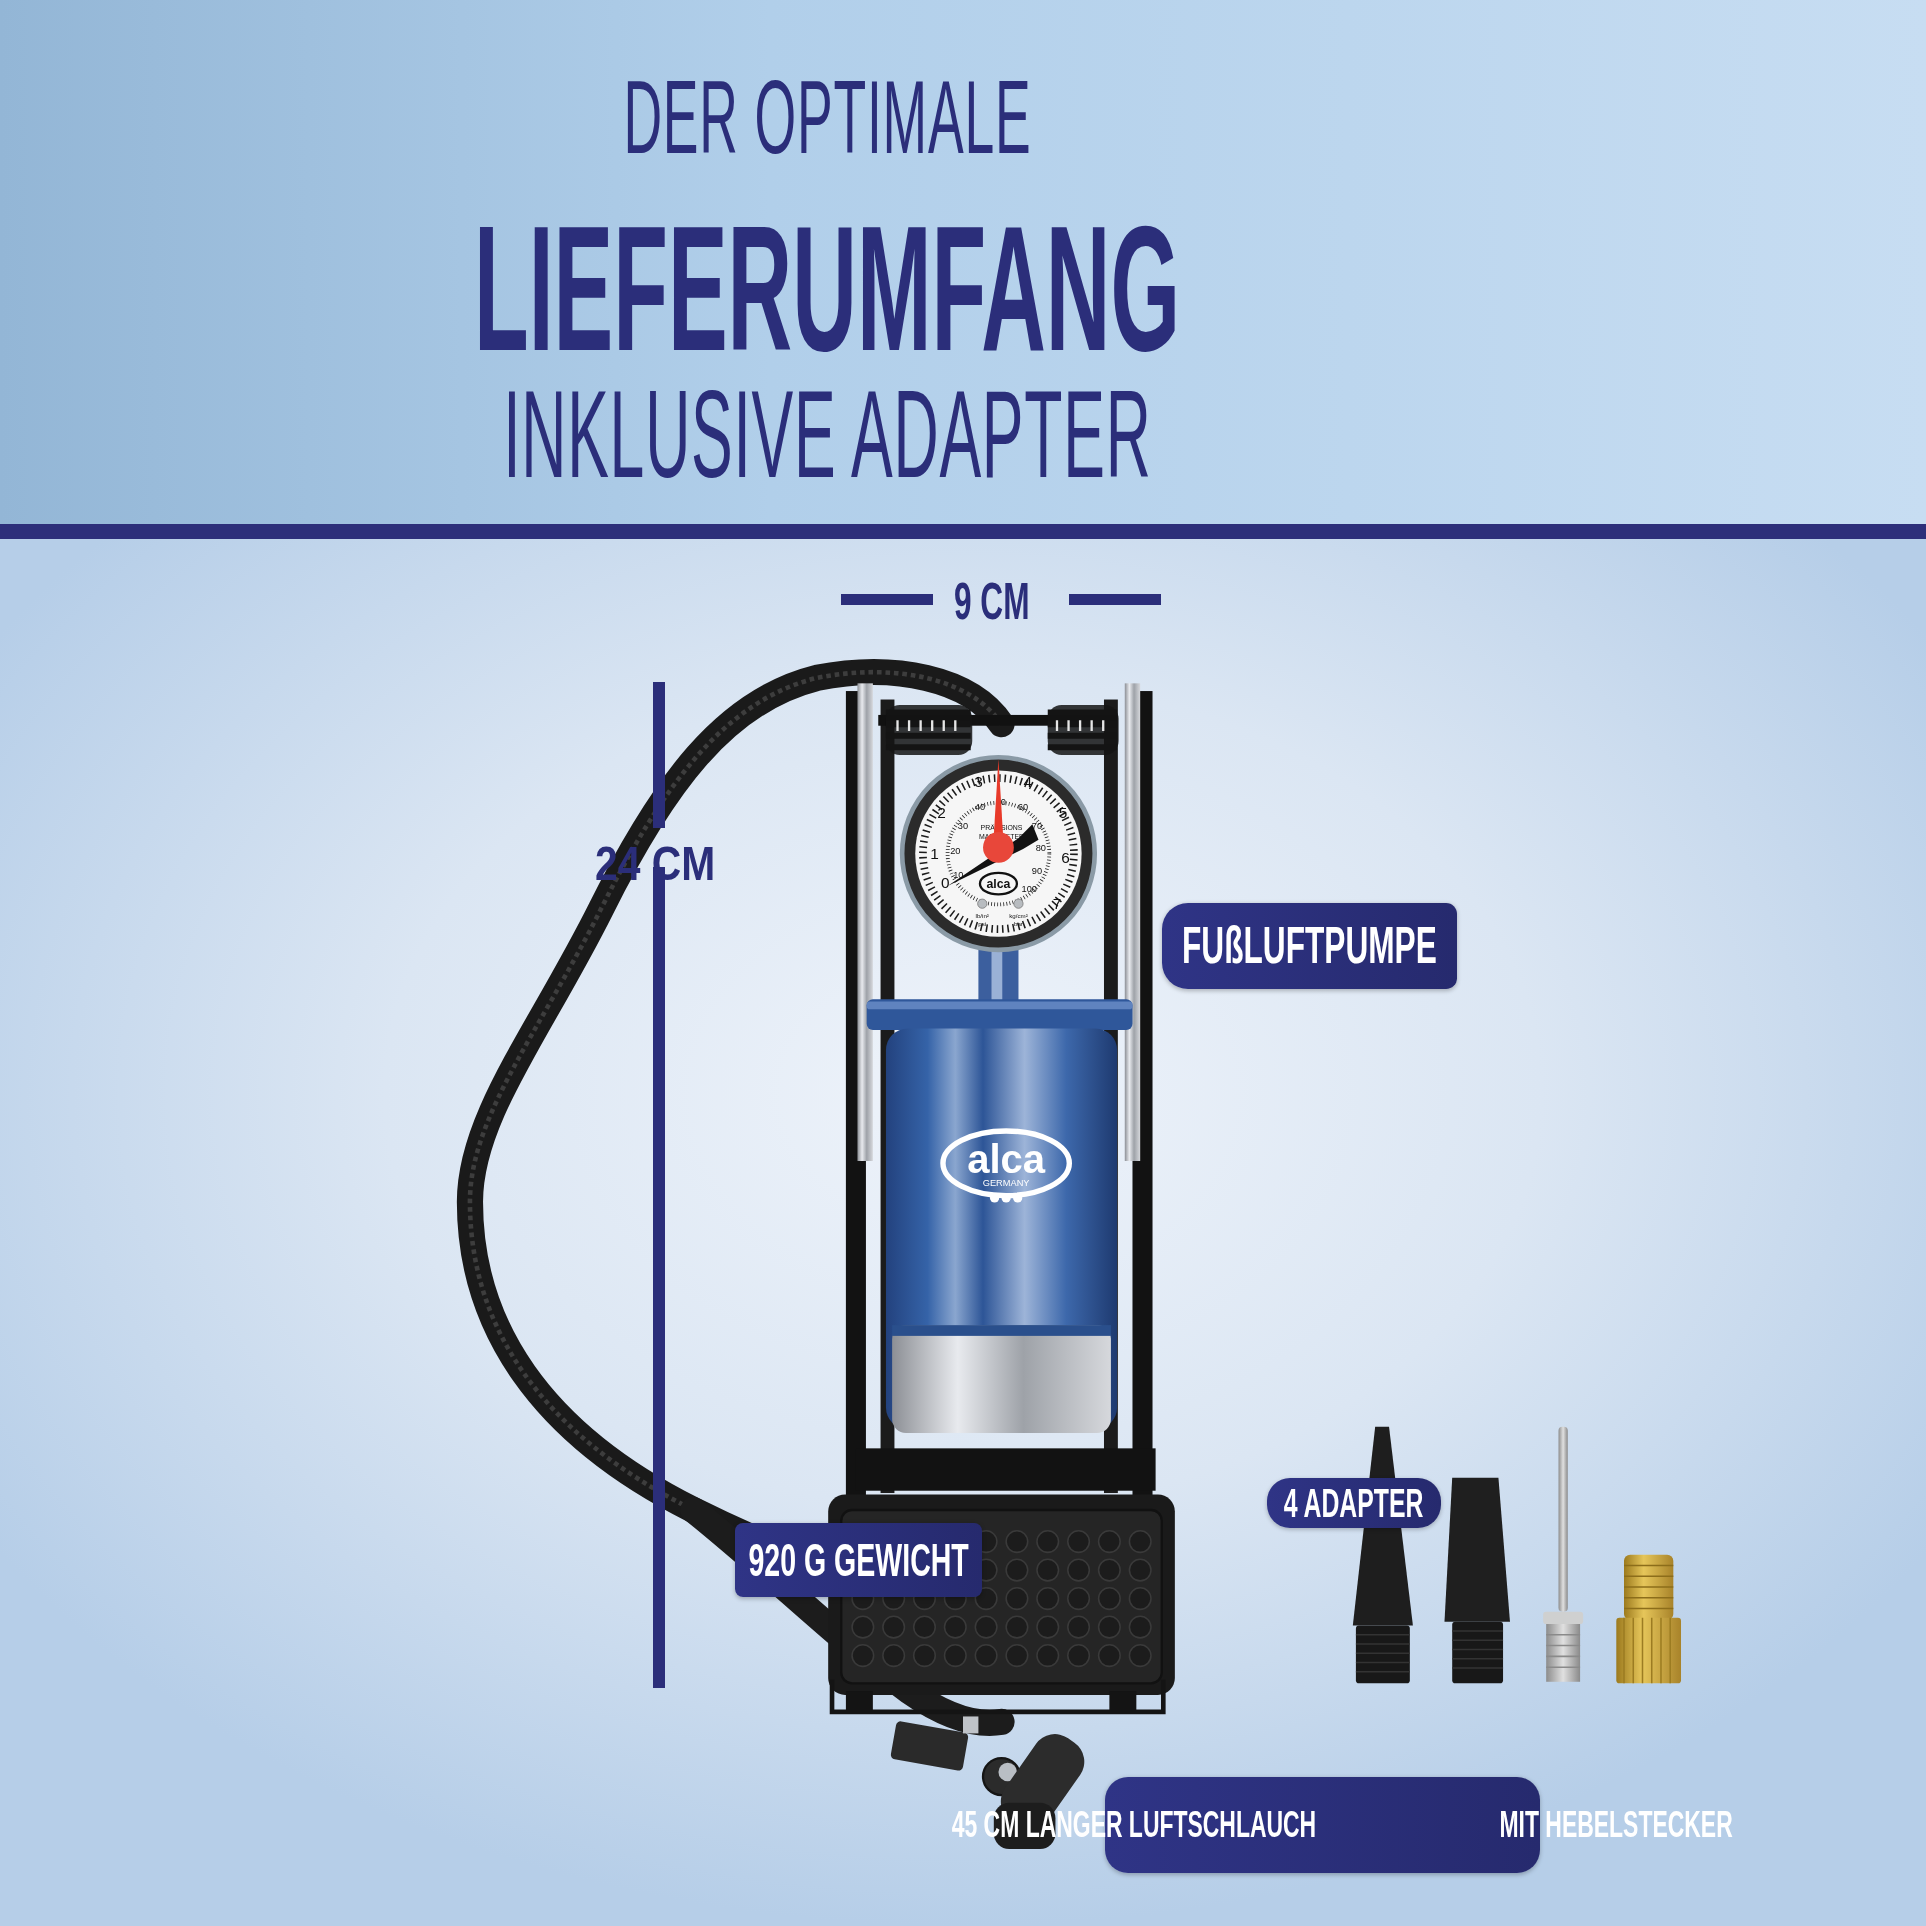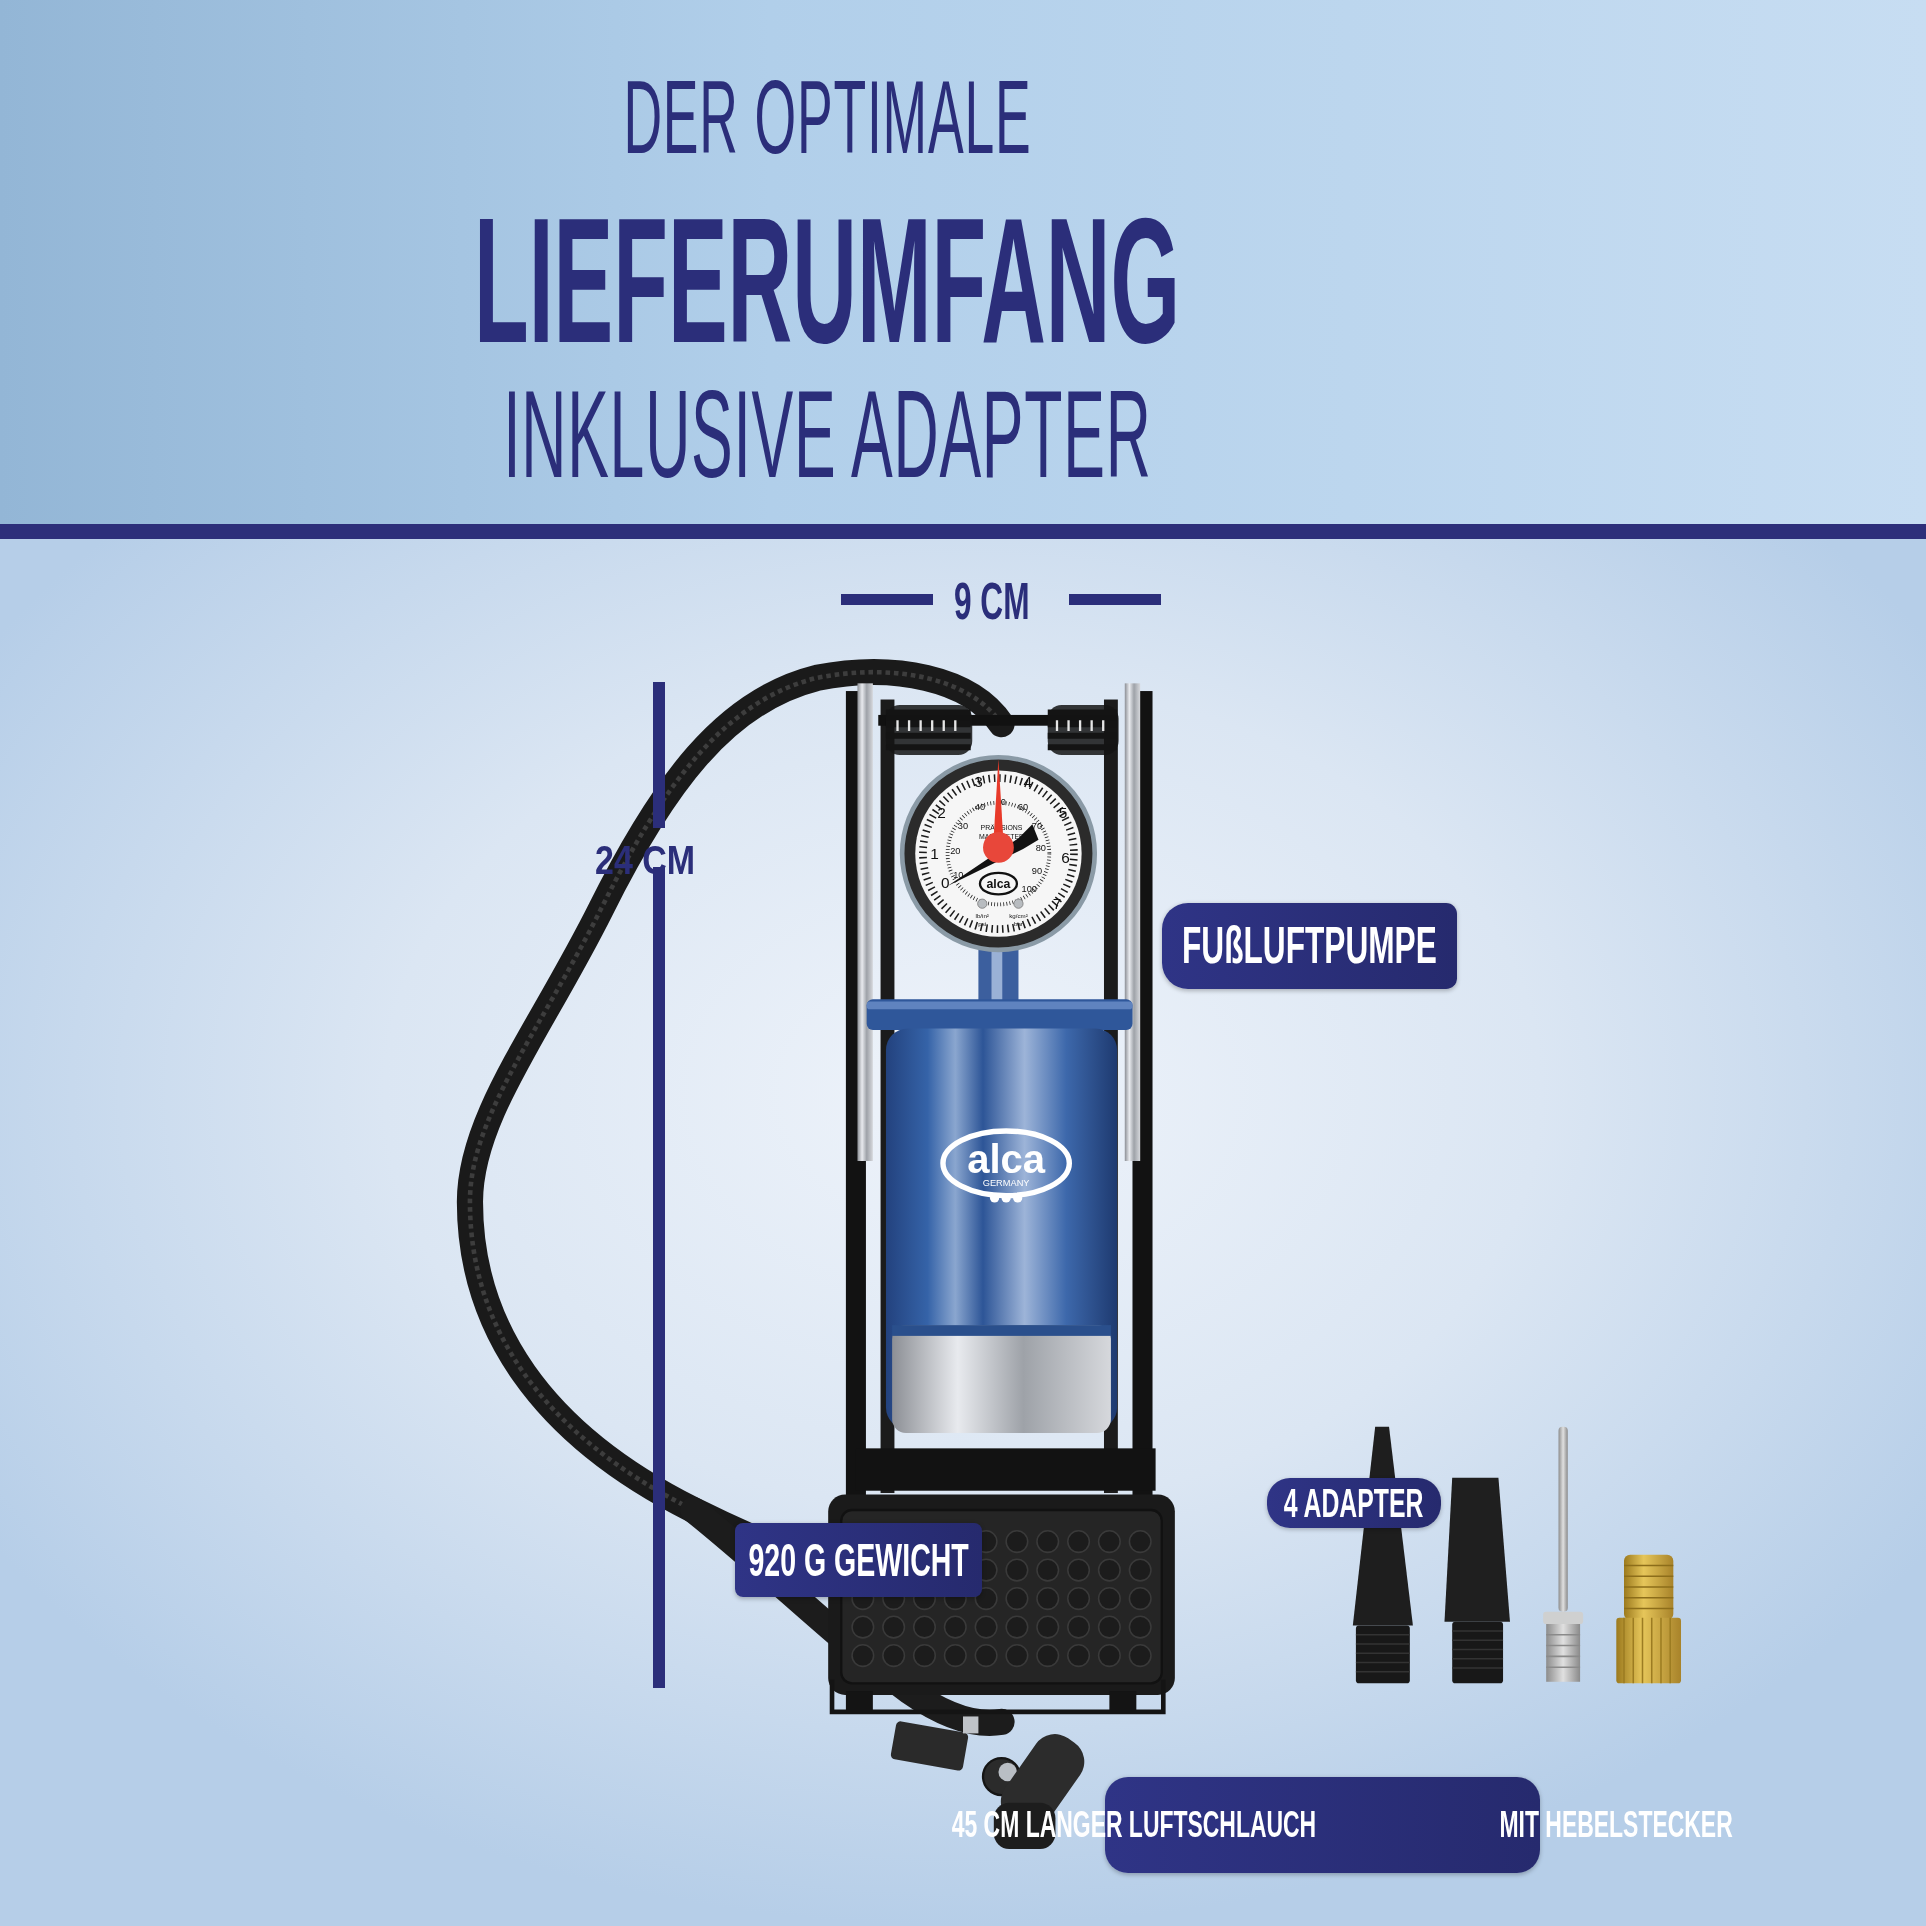--- a/index.html
+++ b/index.html
@@ -8,21 +8,21 @@
   .header { position:absolute; left:0; top:0; width:1926px; height:524px;
             background:linear-gradient(90deg,#93b6d6 0%,#b1cfea 40%,#c7ddf2 100%); }
   .divider { position:absolute; left:0; top:524px; width:1926px; height:15.4px; background:#2d2f7a; }
   .main { position:absolute; left:0; top:539px; width:1926px; height:1387px;
           background:radial-gradient(ellipse 60% 60% at 50% 40%, #eef3fa 0%, #dbe6f3 50%, #b6cee8 100%); }
   .tline { position:absolute; left:0; width:1654px; text-align:center; color:#2b2e7a;
            white-space:nowrap; line-height:1; }
   .tline span { display:inline-block; transform-origin:center top; }
   .t1 { top:66px; font-size:103px; font-weight:400; }
   .t1 span { transform:scaleX(0.52); letter-spacing:1.5px; }
-  .t2 { top:191px; font-size:179px; font-weight:700; }
+  .t2 { top:199px; font-size:179px; font-weight:700; }
   .t2 span { transform:scaleX(0.50); }
   .t3 { top:371px; font-size:125px; font-weight:400; }
   .t3 span { transform:scaleX(0.50); letter-spacing:1.5px; }
 
   .dim-h-line { position:absolute; height:10.8px; background:#2b2e7a; top:594px; }
   .dim-label { position:absolute; color:#2b2e7a; font-weight:700; line-height:1; white-space:nowrap; }
   .dim-label span { display:inline-block; transform:scaleX(0.62); transform-origin:left top; }
   .dim-v-line { position:absolute; width:11.6px; background:#2b2e7a; left:653px; }
 
   .badge { position:absolute; background:linear-gradient(90deg,#2f3486 0%,#262a6e 100%);
@@ -270,21 +270,21 @@
         </g>
       <rect x="2098" y="2100" width="84" height="85" rx="4" fill="url(#brass)"></rect>
       <g stroke="#9c7c22" stroke-width="2">
           <path d="M2108,2100 v85 M2120,2100 v85 M2132,2100 v85 M2144,2100 v85 M2156,2100 v85 M2168,2100 v85"></path>
         </g>
     </g>
   </g>
 </svg>
 
 <div class="dim-v-line" style="top:682px;height:146px;"></div>
-<div class="dim-label" style="left:595px;top:840px;font-size:40px;"><span style="transform:scaleX(0.85);">24 CM</span></div>
+<div class="dim-label" style="left:595px;top:840px;font-size:48px;"><span style="transform:scaleX(0.85);">24 CM</span></div>
 <div class="dim-v-line" style="top:867px;height:821px;"></div>
 
 <div class="badge" style="left:1134px;top:903px;width:295px;height:86px;border-radius:26px 10.8px 10.8px 26px;font-size:51px;">
     <span>FUßLUFTPUMPE</span>
   </div>
 <div class="badge" style="left:707px;top:1523px;width:247px;height:74px;border-radius:8px;font-size:46px;">
     <span>920 G GEWICHT</span>
   </div>
 <div class="badge" style="left:1239px;top:1478px;width:174px;height:50px;border-radius:23px;font-size:40px;">
     <span>4 ADAPTER</span>

